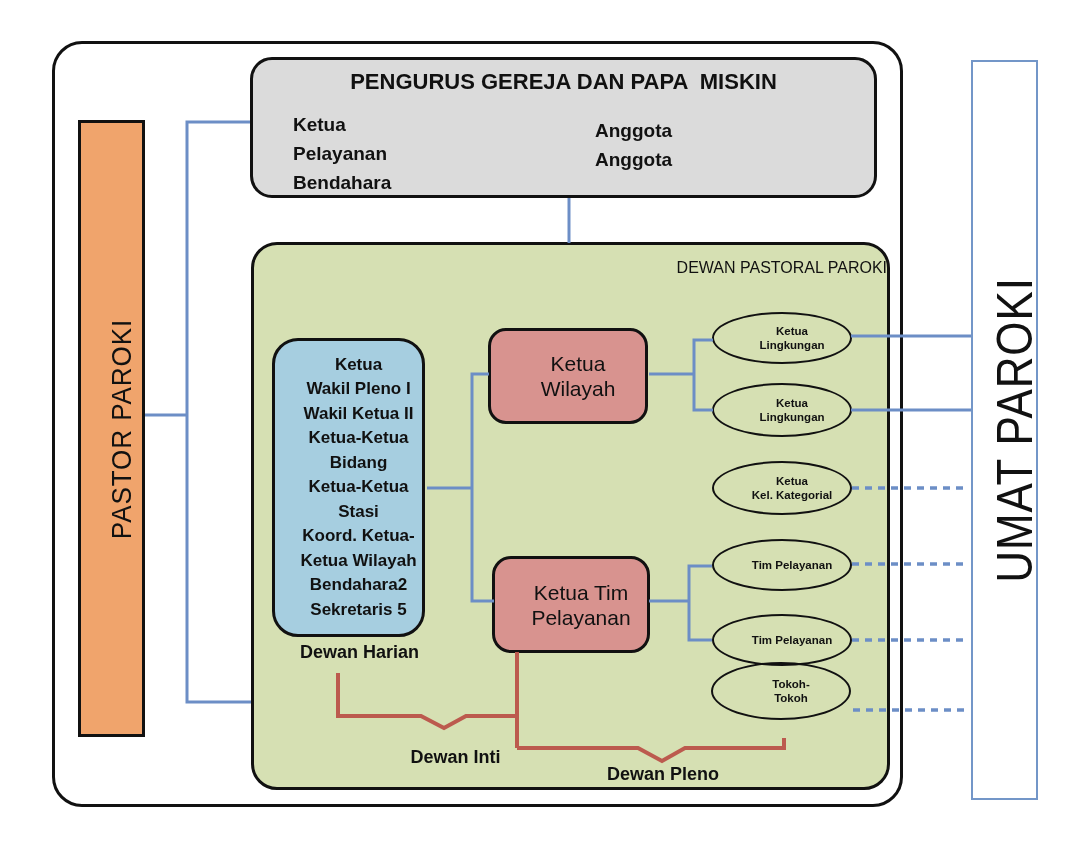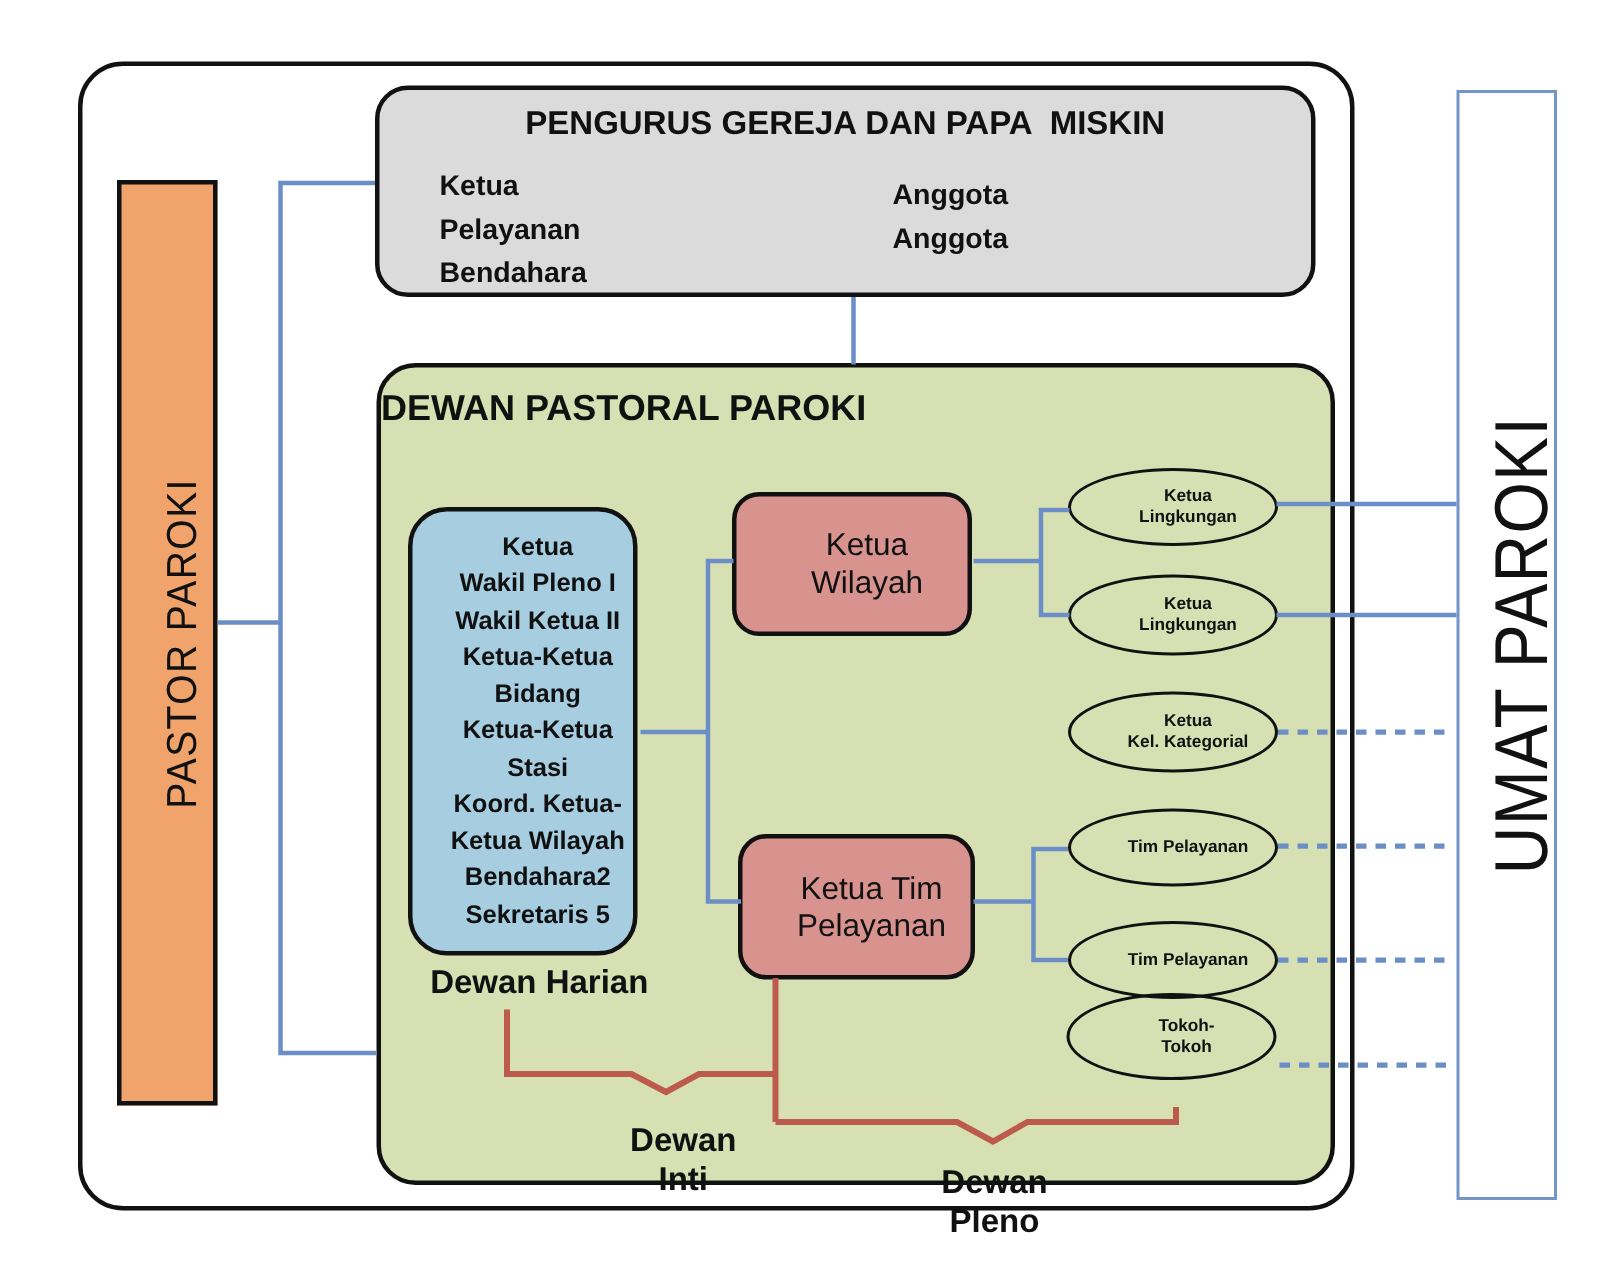--- a/index.html
+++ b/index.html
@@ -33,42 +33,42 @@
     font-size:22px;font-weight:bold;white-space:pre;
   }
   .role-col{position:absolute;font-size:19px;font-weight:bold;line-height:29px;}
   .role-col.left{left:40px;top:50px;}
   .role-col.right{left:342px;top:56px;}
   .green-box{
     left:251px;top:242px;width:639px;height:548px;
     background:#D6E0B3;border:3px solid #111;border-radius:26px;
   }
   .green-title{
-    position:absolute;left:0;top:14px;width:100%;text-align:left;
-    font-size:24px;font-weight:bold;
+    position:absolute;left:0;top:14px;width:100%;text-align:right;
+    font-size:16px;font-weight:normal;
   }
   .harian-box{
     left:272px;top:338px;width:153px;height:299px;
     background:#A6CEE0;border:3px solid #111;border-radius:26px;
     display:flex;flex-direction:column;justify-content:center;
     text-align:center;font-size:17px;font-weight:bold;line-height:24.5px;
   }
   .pink-box{
     background:#D8938F;border:3px solid #111;border-radius:18px;
     display:flex;flex-direction:column;align-items:center;justify-content:center;
     font-size:21px;line-height:25px;text-align:center;
   }
   .pink1{left:488px;top:328px;width:160px;height:96px;}
   .pink2{left:492px;top:556px;width:158px;height:97px;border-radius:19px;}
   .ellipse{
     border:2.5px solid #111;border-radius:50%;background:transparent;
     display:flex;flex-direction:column;align-items:center;justify-content:center;
     font-size:11.5px;font-weight:bold;line-height:14px;text-align:center;
   }
-  .caption{font-size:22px;font-weight:bold;text-align:center;}
+  .caption{font-size:18px;font-weight:bold;text-align:center;}
   .connectors{position:absolute;left:0;top:0;pointer-events:none;}
 </style>
 </head>
 <body>
 
 <div class="page">
 
   <div class="abs outer-box"></div>
 
   <div class="abs vbar pastor-bar">
@@ -136,21 +136,21 @@
   </div>
   <div class="abs ellipse" style="left:712px;top:614px;width:140px;height:52px;">
     <div>Tim Pelayanan</div>
   </div>
   <div class="abs ellipse" style="left:711px;top:662px;width:140px;height:58px;">
     <div>Tokoh-</div>
     <div>Tokoh</div>
   </div>
 
   <div class="abs caption" style="left:383px;top:747px;width:125px;">Dewan Inti</div>
-  <div class="abs caption" style="left:578px;top:764px;width:150px;margin-top:11px;">Dewan Pleno</div>
+  <div class="abs caption" style="left:578px;top:764px;width:150px;">Dewan Pleno</div>
 
   <svg class="connectors" width="1077" height="853" viewBox="0 0 1077 853">
     <g stroke="#6C8EC6" stroke-width="3" fill="none">
       <path d="M145 415 L187 415 M250 122 L187 122 L187 702 L251 702"></path>
       <path d="M569 198 L569 243"></path>
       <path d="M427 488 L472 488 M489 374 L472 374 L472 601 L494 601"></path>
       <path d="M649 374 L694 374 M713 340 L694 340 L694 410 L713 410"></path>
       <path d="M649 601 L689 601 M712 566 L689 566 L689 640 L712 640"></path>
       <path d="M851 336 L971 336 M851 410 L971 410"></path>
     </g>

